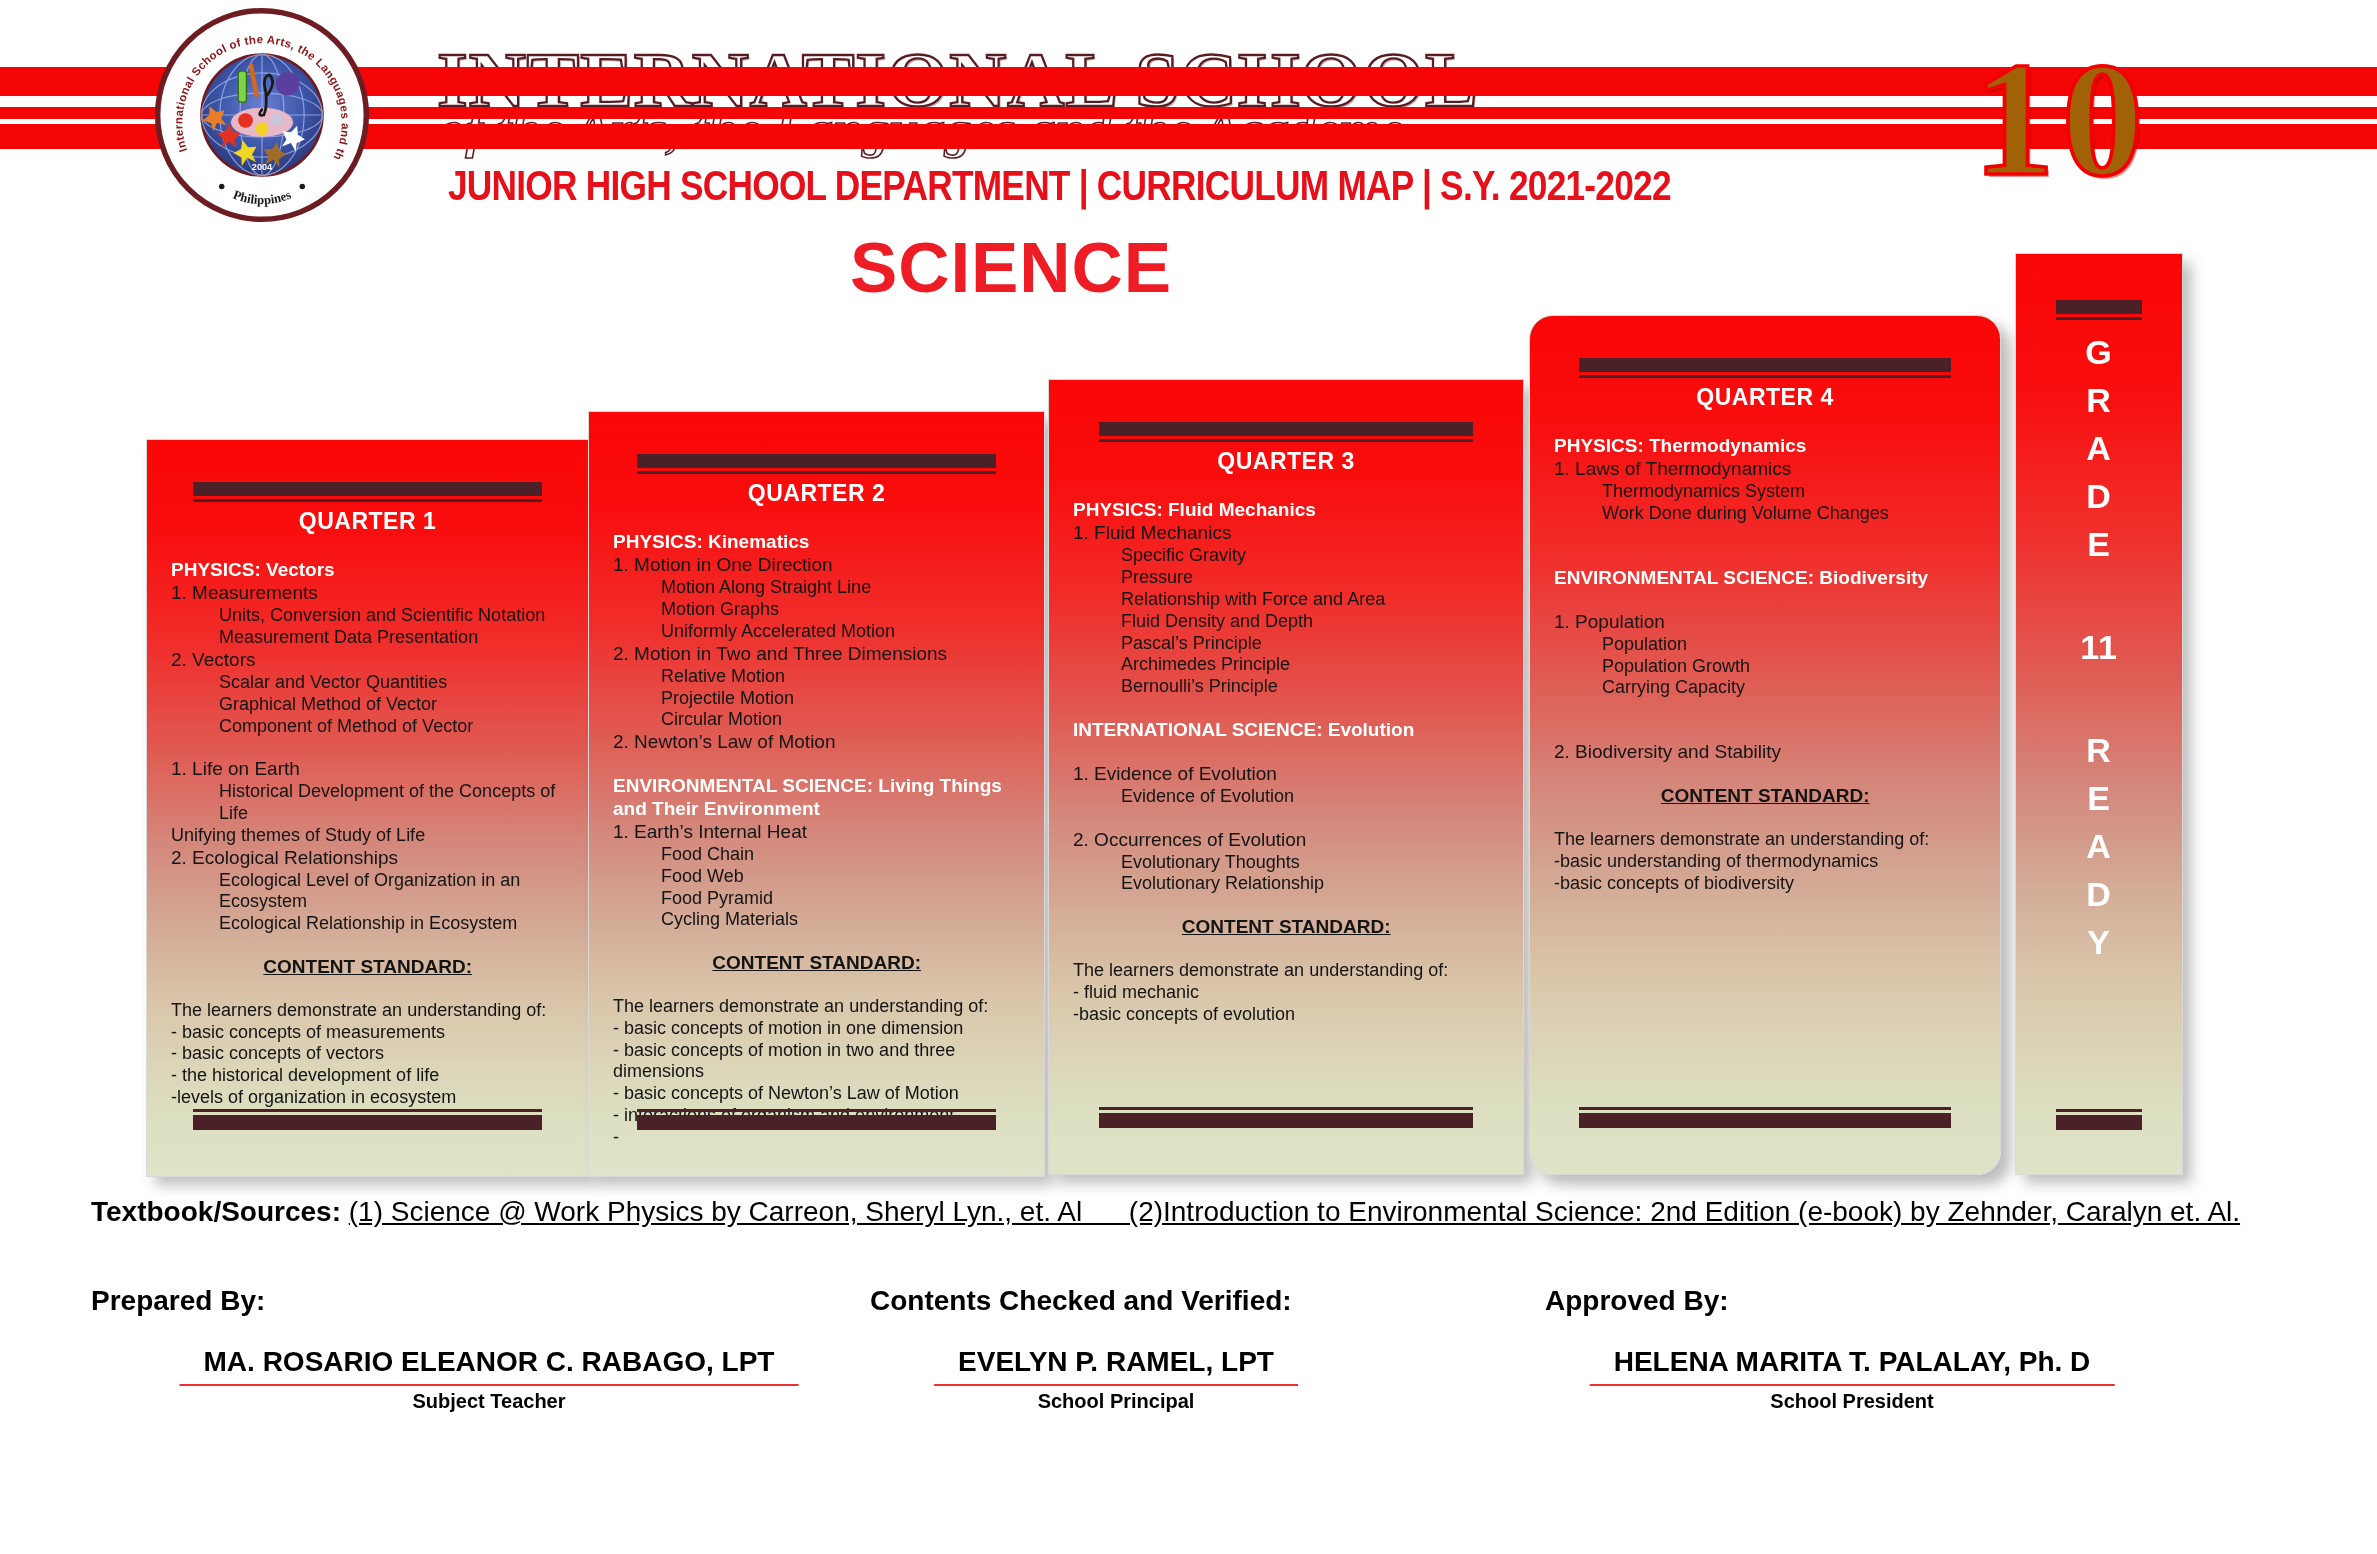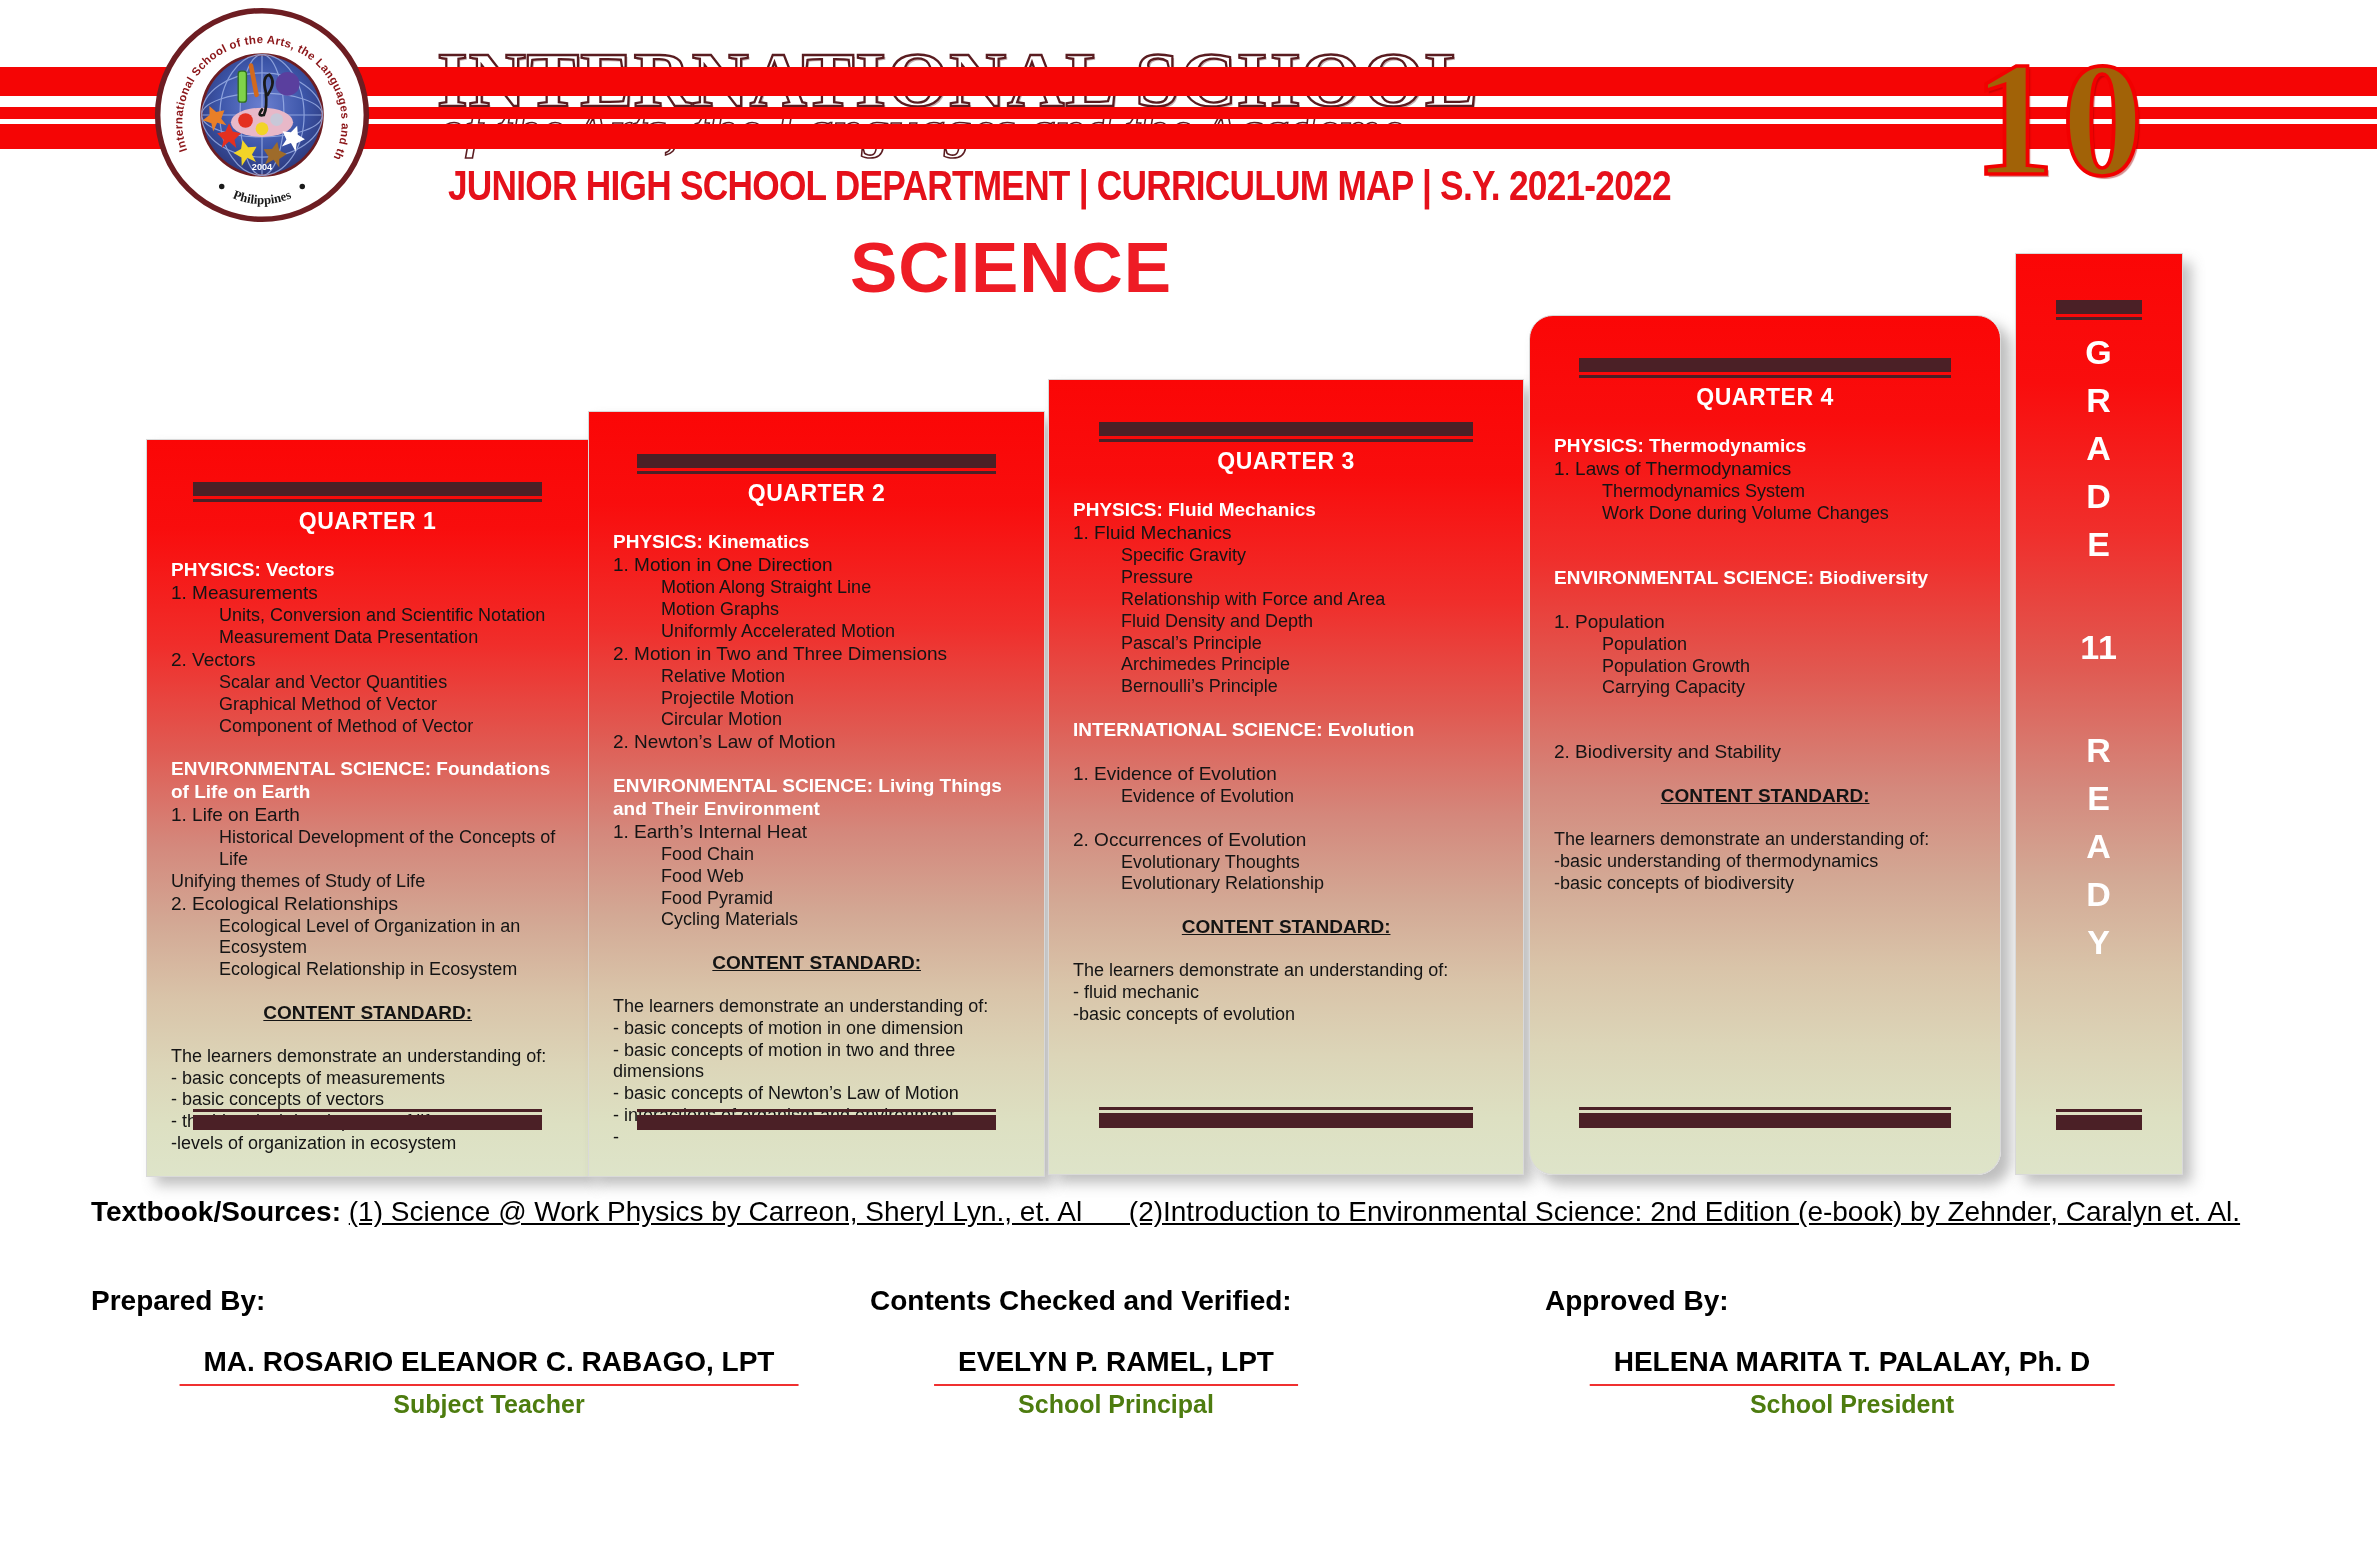--- a/index.html
+++ b/index.html
@@ -123,21 +123,21 @@
     position:absolute; top:1346px; transform:translateX(-50%);
     font-size:28px; font-weight:bold; color:#000; white-space:nowrap;
     padding:0 24px 5.5px 24px; border-bottom:2.7px solid #f03030;
   }
   #sig-name-1 { left:489px; }
   #sig-name-2 { left:1116px; }
   #sig-name-3 { left:1852px;text-align:center; }
 
   .sig-role {
     position:absolute; top:1390px; transform:translateX(-50%);
-    font-size:25px; font-weight:bold; color:#4d7c0f; white-space:nowrap;
+    font-size:20px; font-weight:bold; color:#000000; white-space:nowrap;
   }
   #sig-role-1 { left:489px; }
   #sig-role-2 { left:1116px; }
   #sig-role-3 { left:1852px; }
 </style>
 </head>
 <body>
 
 <div id="page">
 
@@ -212,21 +212,20 @@
     <div class="panel-body">
         <div class="line line-h">PHYSICS: Vectors</div>
         <div class="line line-b">1. Measurements</div>
         <div class="line line-s">Units, Conversion and Scientific Notation</div>
         <div class="line line-s">Measurement Data Presentation</div>
         <div class="line line-b">2. Vectors</div>
         <div class="line line-s">Scalar and Vector Quantities</div>
         <div class="line line-s">Graphical Method of Vector</div>
         <div class="line line-s">Component of Method of Vector</div>
         <div class="line line-gap"></div>
-        <div class="line line-h">ENVIRONMENTAL SCIENCE: Foundations of Life on Earth</div>
         <div class="line line-b">1. Life on Earth</div>
         <div class="line line-s">Historical Development of the Concepts of Life</div>
         <div class="line line-p">Unifying themes of Study of Life</div>
         <div class="line line-b">2. Ecological Relationships</div>
         <div class="line line-s">Ecological Level of Organization in an Ecosystem</div>
         <div class="line line-s">Ecological Relationship in Ecosystem</div>
         <div class="line line-gap"></div>
         <div class="line line-ct">CONTENT STANDARD:</div>
         <div class="line line-gap"></div>
         <div class="line line-p">The learners demonstrate an understanding of:</div>

